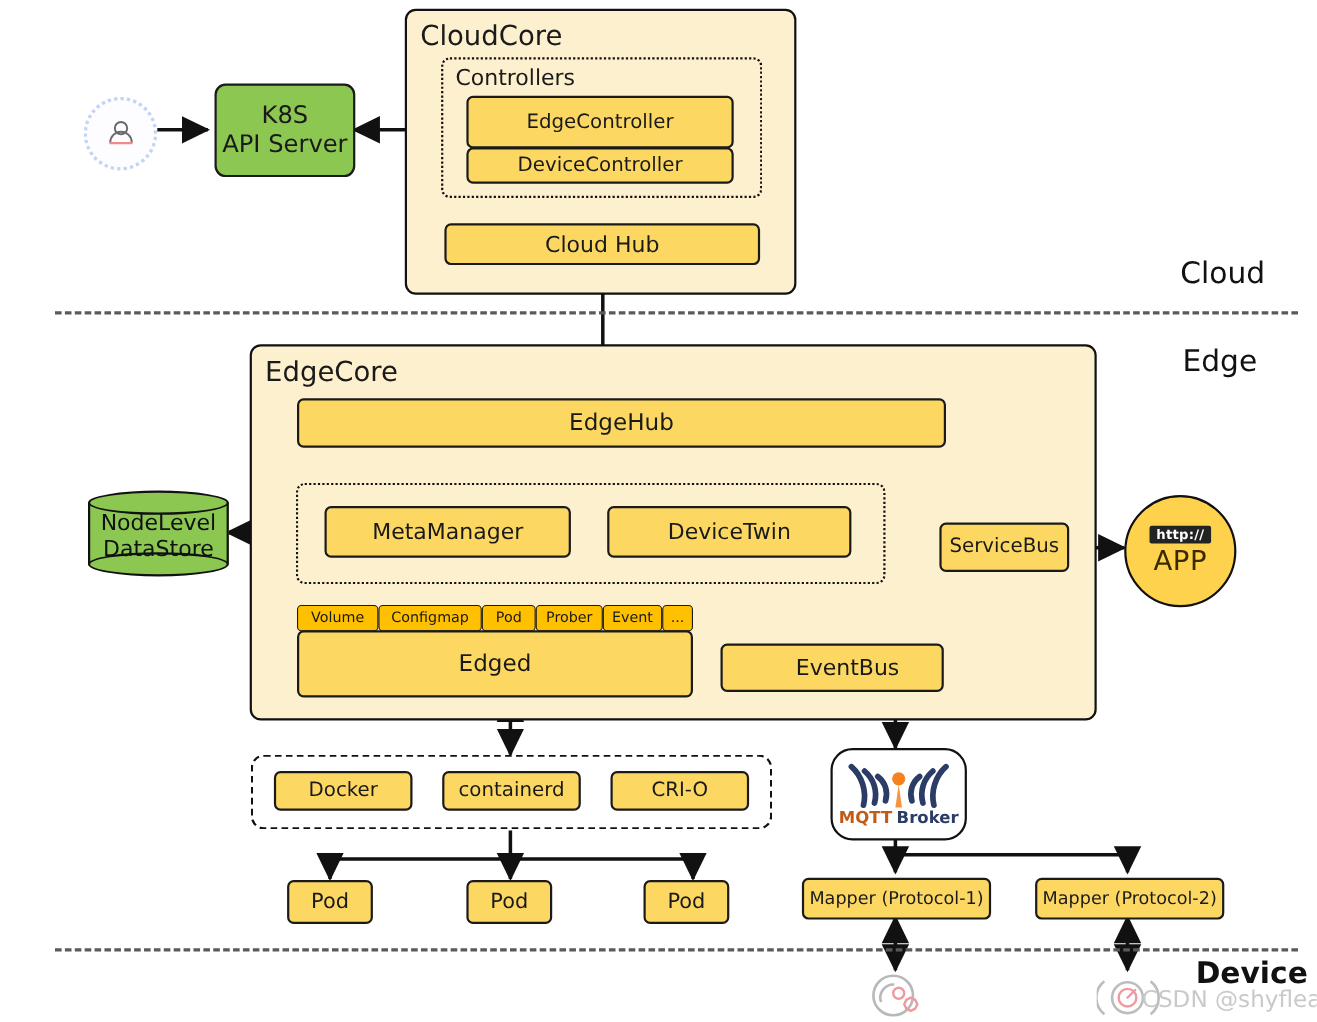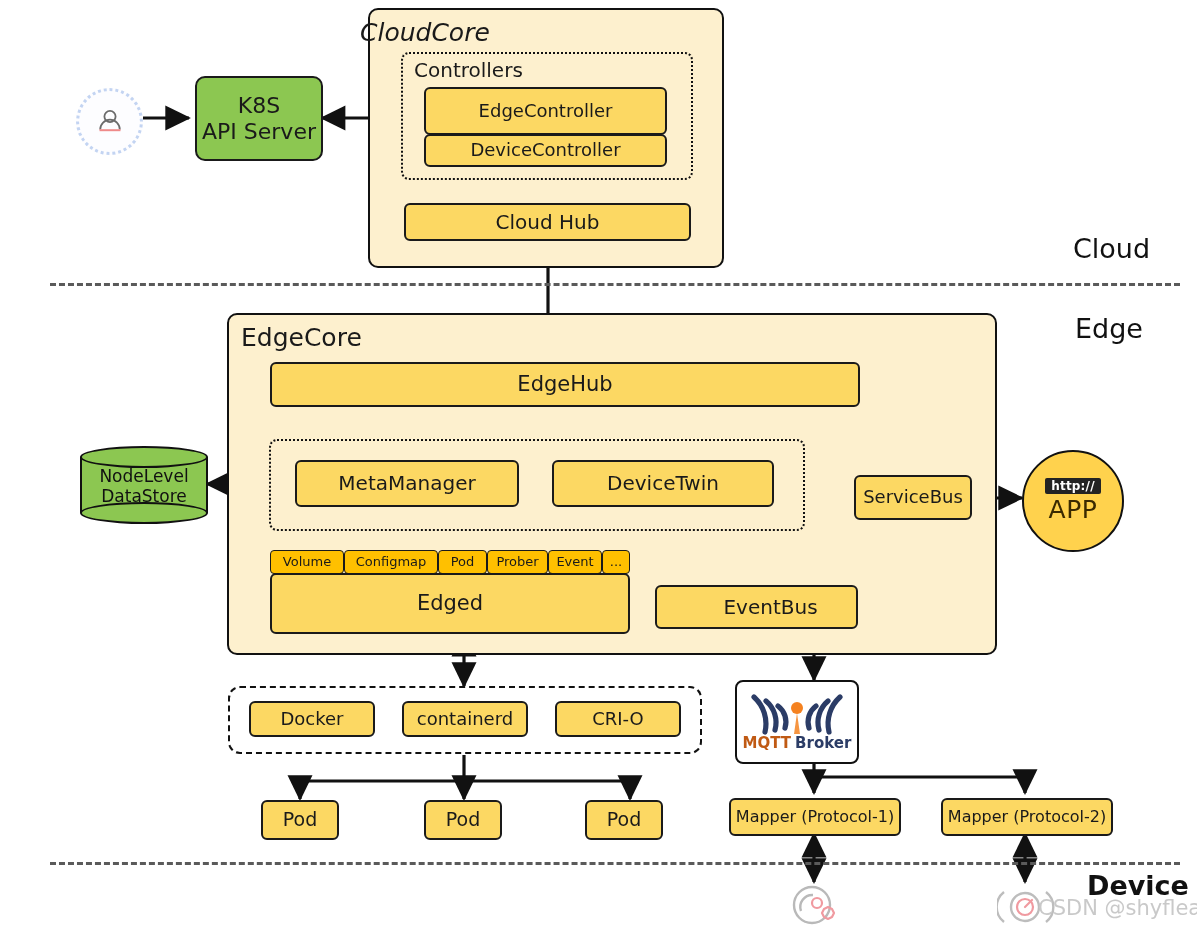--- a/index.html
+++ b/index.html
@@ -157,42 +157,42 @@
     </svg>
   </div>
 
   <div class="node green abs" style="left:195px;top:76px;width:128px;height:85px;font-size:22px;
               border-radius:10px;border-width:2.5px;flex-direction:column;">
     <span>K8S</span>
     <span>API Server</span>
   </div>
 
   <div class="container-box abs" style="left:368px;top:8px;width:356px;height:260px;"></div>
-  <div class="container-title" style="left:360px;top:18px;font-size:25px;font-style:italic;">CloudCore</div>
+  <div class="container-title" style="left:382px;top:18px;font-size:25px;">CloudCore</div>
 
   <div class="dotted-group abs" style="left:401px;top:52px;width:292px;height:128px;"></div>
   <div class="container-title" style="left:414px;top:58px;font-size:20px;">Controllers</div>
 
   <div class="node abs" style="left:424px;top:87px;width:243px;height:48px;font-size:18px;">
       <span>EdgeController</span>
     </div>
 
   <div class="node abs" style="left:424px;top:134px;width:243px;height:33px;font-size:18px;">
       <span>DeviceController</span>
     </div>
 
   <div class="node abs" style="left:404px;top:203px;width:287px;height:38px;font-size:20px;">
       <span>Cloud Hub</span>
     </div>
 
   <div class="cyl" style="left:80px;top:446px;width:128px;height:78px;">
     <div class="cyl-body" style="top:11px;height:56px;"></div>
     <div class="cyl-cap" style="top:56px;"></div>
     <div class="cyl-cap" style="top:0px;"></div>
-    <div class="cyl-text" style="top:16px;height:50px;font-size:17px;">
+    <div class="cyl-text" style="top:16px;height:50px;font-size:20px;">
       <span>NodeLevel</span>
       <span>DataStore</span>
     </div>
   </div>
 
   <div class="container-box abs" style="left:227px;top:313px;width:770px;height:342px;"></div>
   <div class="container-title" style="left:241px;top:323px;font-size:25px;">EdgeCore</div>
 
   <div class="node abs" style="left:270px;top:362px;width:590px;height:45px;font-size:21px;">
       <span>EdgeHub</span>
@@ -259,21 +259,21 @@
   <div class="node abs" style="left:261px;top:800px;width:78px;height:40px;font-size:19px;">
       <span>Pod</span>
     </div>
   <div class="node abs" style="left:424px;top:800px;width:78px;height:40px;font-size:19px;">
       <span>Pod</span>
     </div>
   <div class="node abs" style="left:585px;top:800px;width:78px;height:40px;font-size:19px;">
       <span>Pod</span>
     </div>
 
-  <div class="mqtt-box" style="left:735px;top:680px;width:120px;height:80px;">
+  <div class="mqtt-box" style="left:755px;top:680px;width:120px;height:80px;border-radius:20px;">
     <svg width="104" height="52" viewBox="0 0 104 52" style="margin-top:2px;">
       <g fill="none" stroke="#2B3C66" stroke-width="5.2" stroke-linecap="round">
         <path d="M40 44 A20 20 0 0 0 33 22"></path>
         <path d="M30 46 A28 28 0 0 0 21 17"></path>
         <path d="M20 48 A36 36 0 0 0 9 13"></path>
         <path d="M64 44 A20 20 0 0 1 71 22"></path>
         <path d="M74 46 A28 28 0 0 1 83 17"></path>
         <path d="M84 48 A36 36 0 0 1 95 13"></path>
       </g>
       <circle cx="52" cy="24" r="6" fill="#F58220"></circle>

